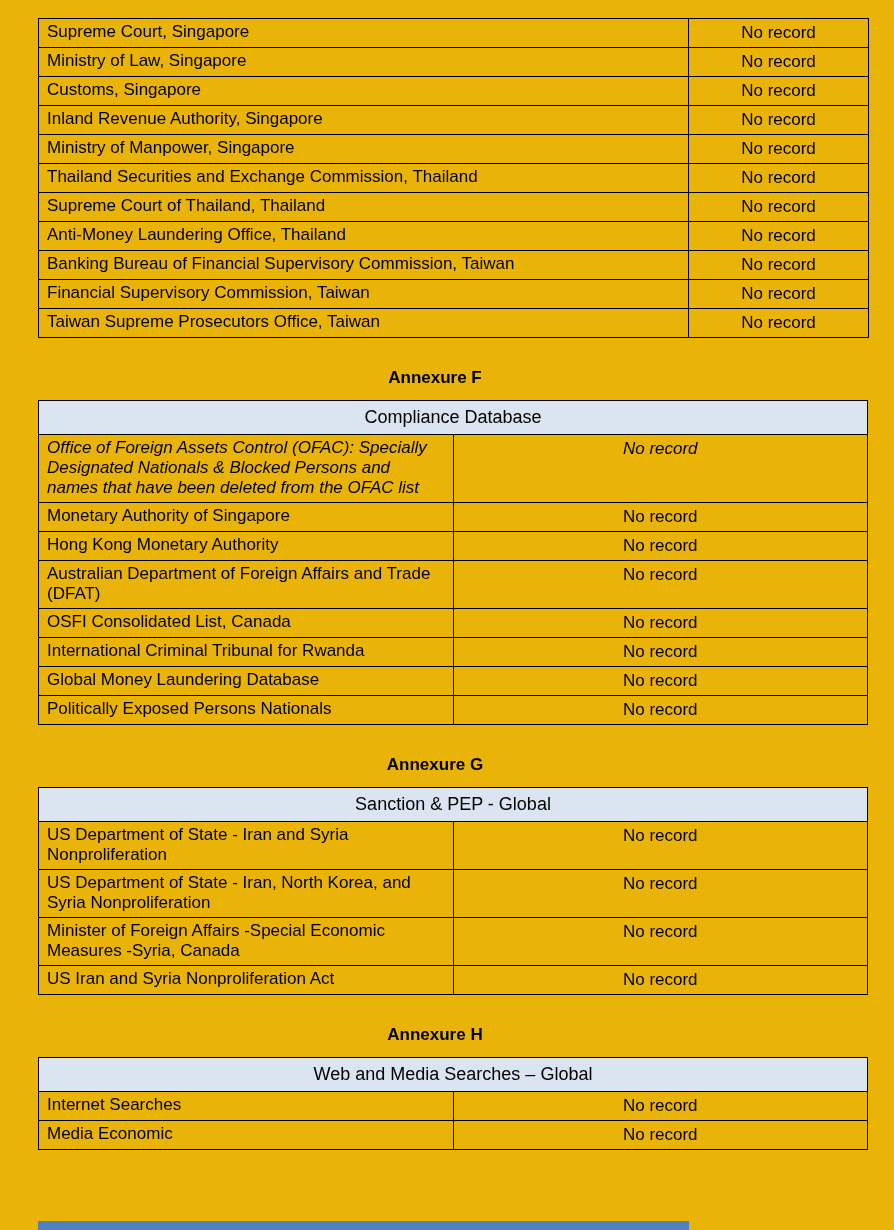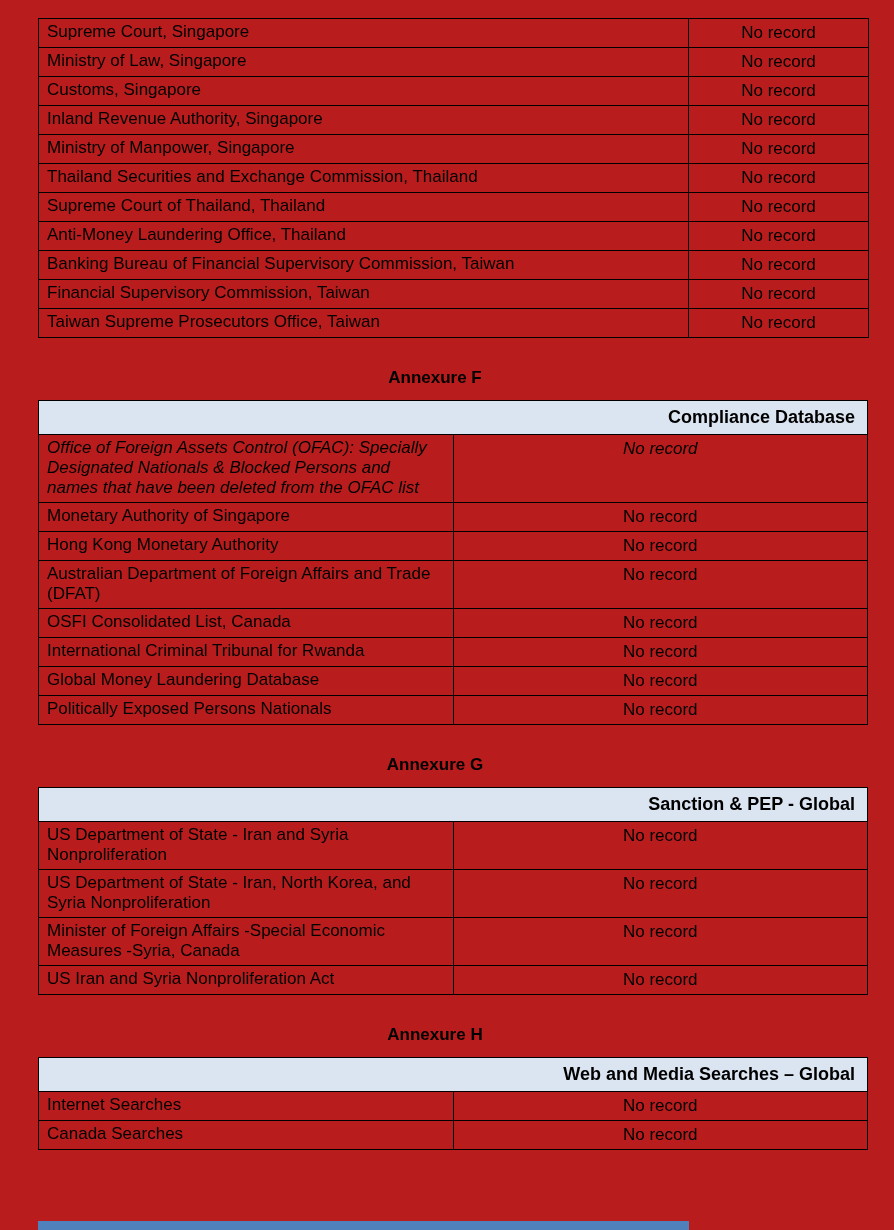--- a/index.html
+++ b/index.html
@@ -1,33 +1,33 @@
 <!DOCTYPE html>
 <html><head>
 <meta charset="utf-8">
 <style>
   * { box-sizing: border-box; }
   html, body { margin: 0; padding: 0; background: #ffffff; }
   .page {
     width: 894px; height: 1230px; position: relative; overflow: hidden;
-    background: #b91c1c; color: #000000;
+    background: #eab308; color: #000000;
     font-family: "Liberation Sans", "DejaVu Sans", sans-serif;
   }
   .content { position: absolute; left: 38px; top: 18px; width: 830px; }
   table.doc-table { border-collapse: collapse; table-layout: fixed; width: 830px; }
   .doc-table td {
     border: 1px solid #000000; vertical-align: top;
     font-size: 17px; line-height: 20px; overflow: hidden;
     word-wrap: break-word;
   }
   td.src { width: 650px; padding: 3px 9px 4px 8px; }
   td.res { width: 180px; text-align: center; padding: 4px 4px 4px 4px; }
   td.title-cell {
-    background: #dbe5f1; font-weight: bold; text-align: right;
-    font-size: 18px; line-height: 21px; padding: 6px 12px;
+    background: #dbe5f1; font-weight: normal; text-align: center;
+    font-size: 18px; line-height: 21px; padding: 6px 4px;
   }
   tr.h2 td { height: 47px; }
   tr.h3 td { height: 67px; font-style: italic; }
   .annexure {
     width: 830px; margin: 29px 0 12px 0; padding-right: 36px;
     font-size: 17px; line-height: 21px; font-weight: bold; text-align: center;
   }
   .bottom-bar {
     position: absolute; left: 38px; top: 1221px; width: 651px; height: 9px;
     background: #4f81bd;
@@ -161,21 +161,21 @@
     <table class="doc-table">
       <tbody>
         <tr>
             <td class="title-cell" colspan="2">Web and Media Searches – Global</td>
           </tr>
         <tr>
             <td class="src">Internet Searches</td>
             <td class="res">No record</td>
           </tr>
         <tr>
-            <td class="src">Canada Searches</td>
+            <td class="src">Media Economic</td>
             <td class="res">No record</td>
           </tr>
       </tbody>
     </table>
 
   </div>
 
   <div class="bottom-bar"></div>
 </div>
 

